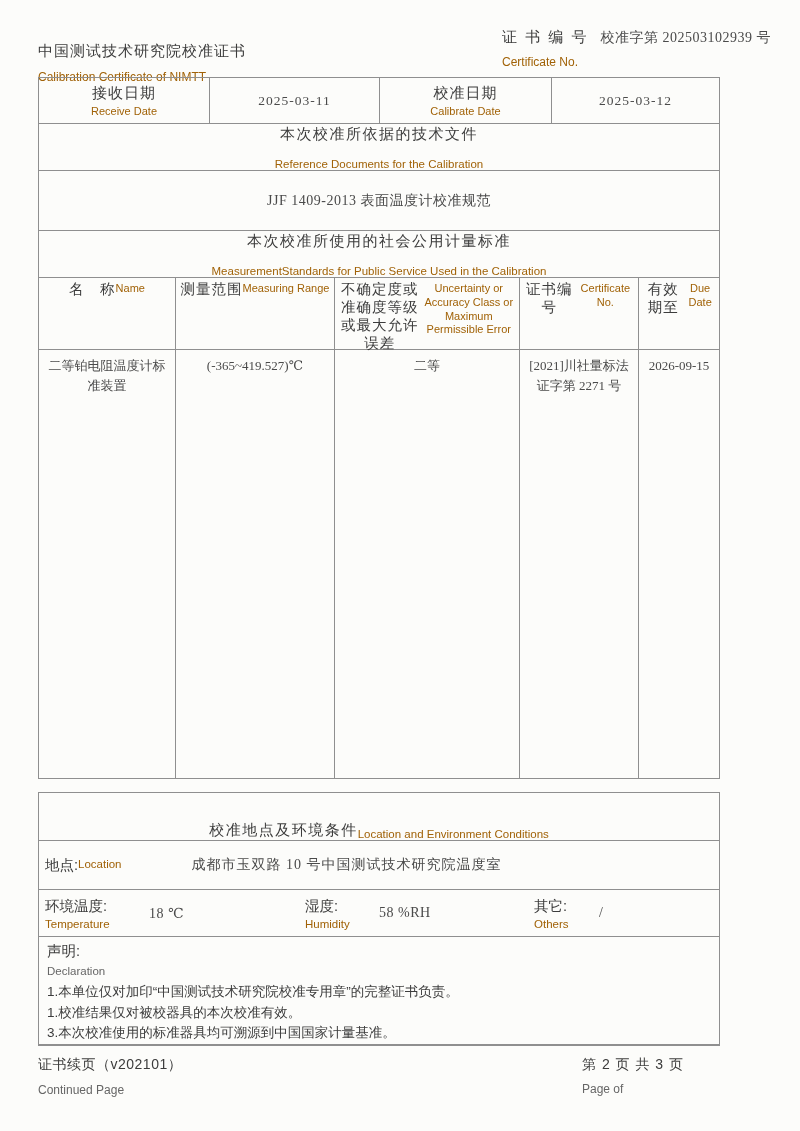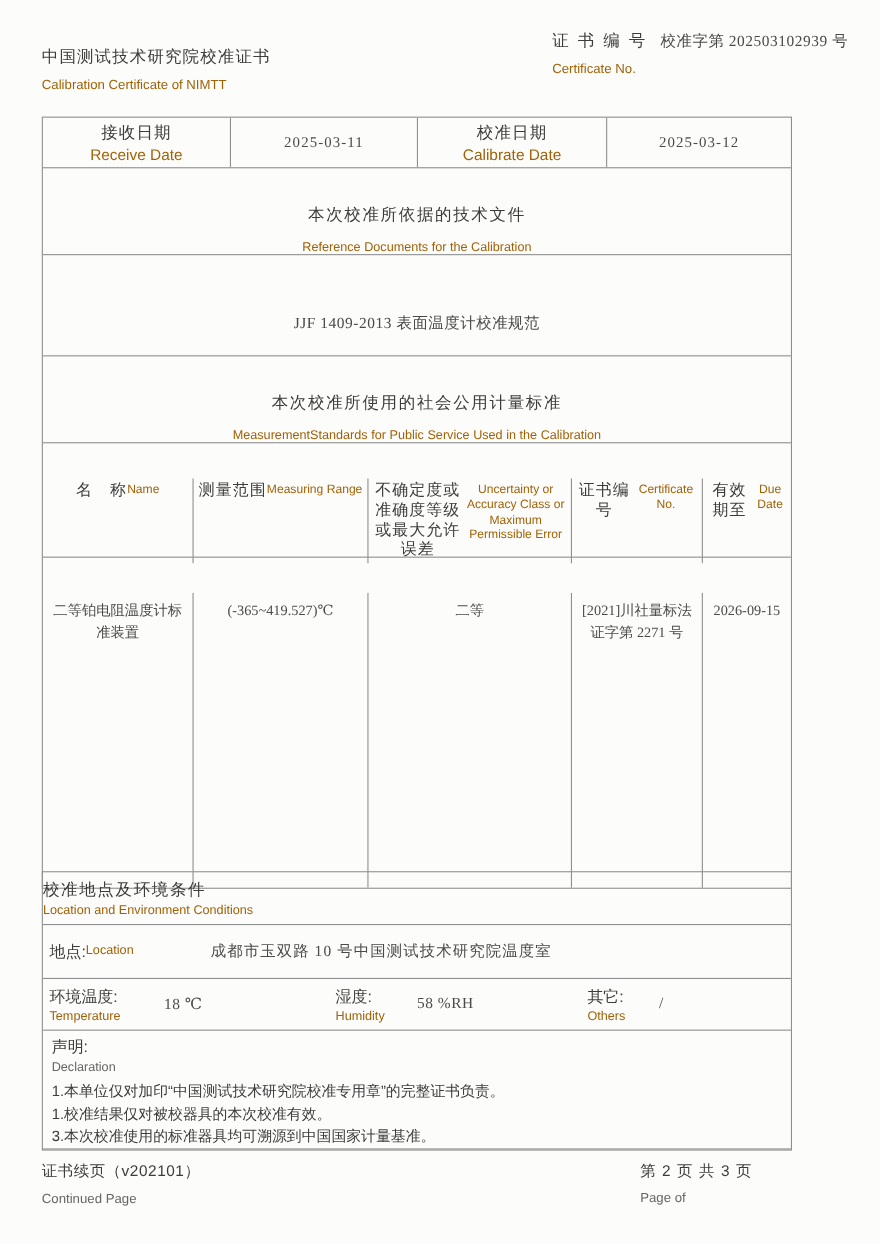--- a/index.html
+++ b/index.html
@@ -23,38 +23,37 @@
   .hdr .t-zh { font-size: 15px; letter-spacing: 1px; }
   .hdr .t-en { font-size: 12px; margin-top: 9px; }
   .hdr-no { position: absolute; top: 28px; left: 462px; margin-left: 40px; }
   .hdr-no .row1 { display: flex; align-items: baseline; }
   .hdr-no .lbl-zh { font-size: 15px; letter-spacing: 2px; white-space: pre; }
   .hdr-no .no-val { font-size: 14px; margin-left: 12px; letter-spacing: 0.5px; }
   .hdr-no .lbl-en { font-size: 12px; margin-top: 8px; }
 
   
   .doc-table {
-    position: absolute; top: 106px; left: 38px;
+    position: absolute; top: 77px; left: 38px;
     width: 682px; height: 702px;
     border: 1px solid #8f8f8f;
     display: flex; flex-direction: column;
     background: transparent;
-    gap: 32px;
   }
   .row { border-bottom: 1px solid #8f8f8f; }
   .row:last-child { border-bottom: none; }
 
   .dates-row {
     height: 46px; display: grid;
     grid-template-columns: 170px 170px 172px 1fr;
   }
   .dates-row > div { display: flex; flex-direction: column; align-items: center; justify-content: center; }
   .dates-row > div + div { border-left: 1px solid #8f8f8f; }
   .lbl-stack .zh { font-size: 15px; letter-spacing: 1px; }
-  .lbl-stack .en { font-size: 14px; margin-top: 2px; }
+  .lbl-stack .en { font-size: 11px; margin-top: 2px; }
   .date-val { font-size: 13.5px; letter-spacing: 1px; }
 
   .sec-title { height: 47px; display: flex; flex-direction: column; align-items: center; justify-content: center; }
   .sec-title .zh { font-size: 15px; letter-spacing: 1.5px; }
   .sec-title .en { font-size: 11.5px; margin-top: 14px; }
 
   .ref-content { height: 60px; display: flex; align-items: center; justify-content: center; }
   .ref-content .val { font-size: 14px; letter-spacing: 0.5px; }
 
   .cols-5 {
@@ -72,21 +71,21 @@
   .data-row .val { font-size: 13px; line-height: 1.5; display: inline-block; }
 
   
   .env-box {
     position: absolute; top: 792px; left: 38px;
     width: 682px; height: 254px;
     border: 1px solid #8f8f8f;
     display: flex; flex-direction: column;
   }
   .env-box .row { border-bottom: 1px solid #8f8f8f; }
-  .env-title { height: 50px; display: flex; flex-direction: column; align-items: flex-start; justify-content: center; }
+  .env-title { height: 50px; display: flex; flex-direction: row; align-items: flex-end; justify-content: center; }
   .env-title .zh { font-size: 15px; letter-spacing: 1.5px; }
   .env-title .en { font-size: 11.5px; margin-top: 3px; }
 
   .loc-row { height: 50px; display: flex; align-items: center; padding-left: 6px; }
   .lbl-left { display: flex; justify-content: center; }
   .lbl-left .zh { font-size: 14.5px; }
   .lbl-left .en { font-size: 11.5px; margin-top: 2px; }
   .loc-row .val { font-size: 14px; margin-left: 70px; letter-spacing: 1px; }
 
   .cond-row { height: 49px; display: flex; align-items: center; padding-left: 6px; position: relative; }

